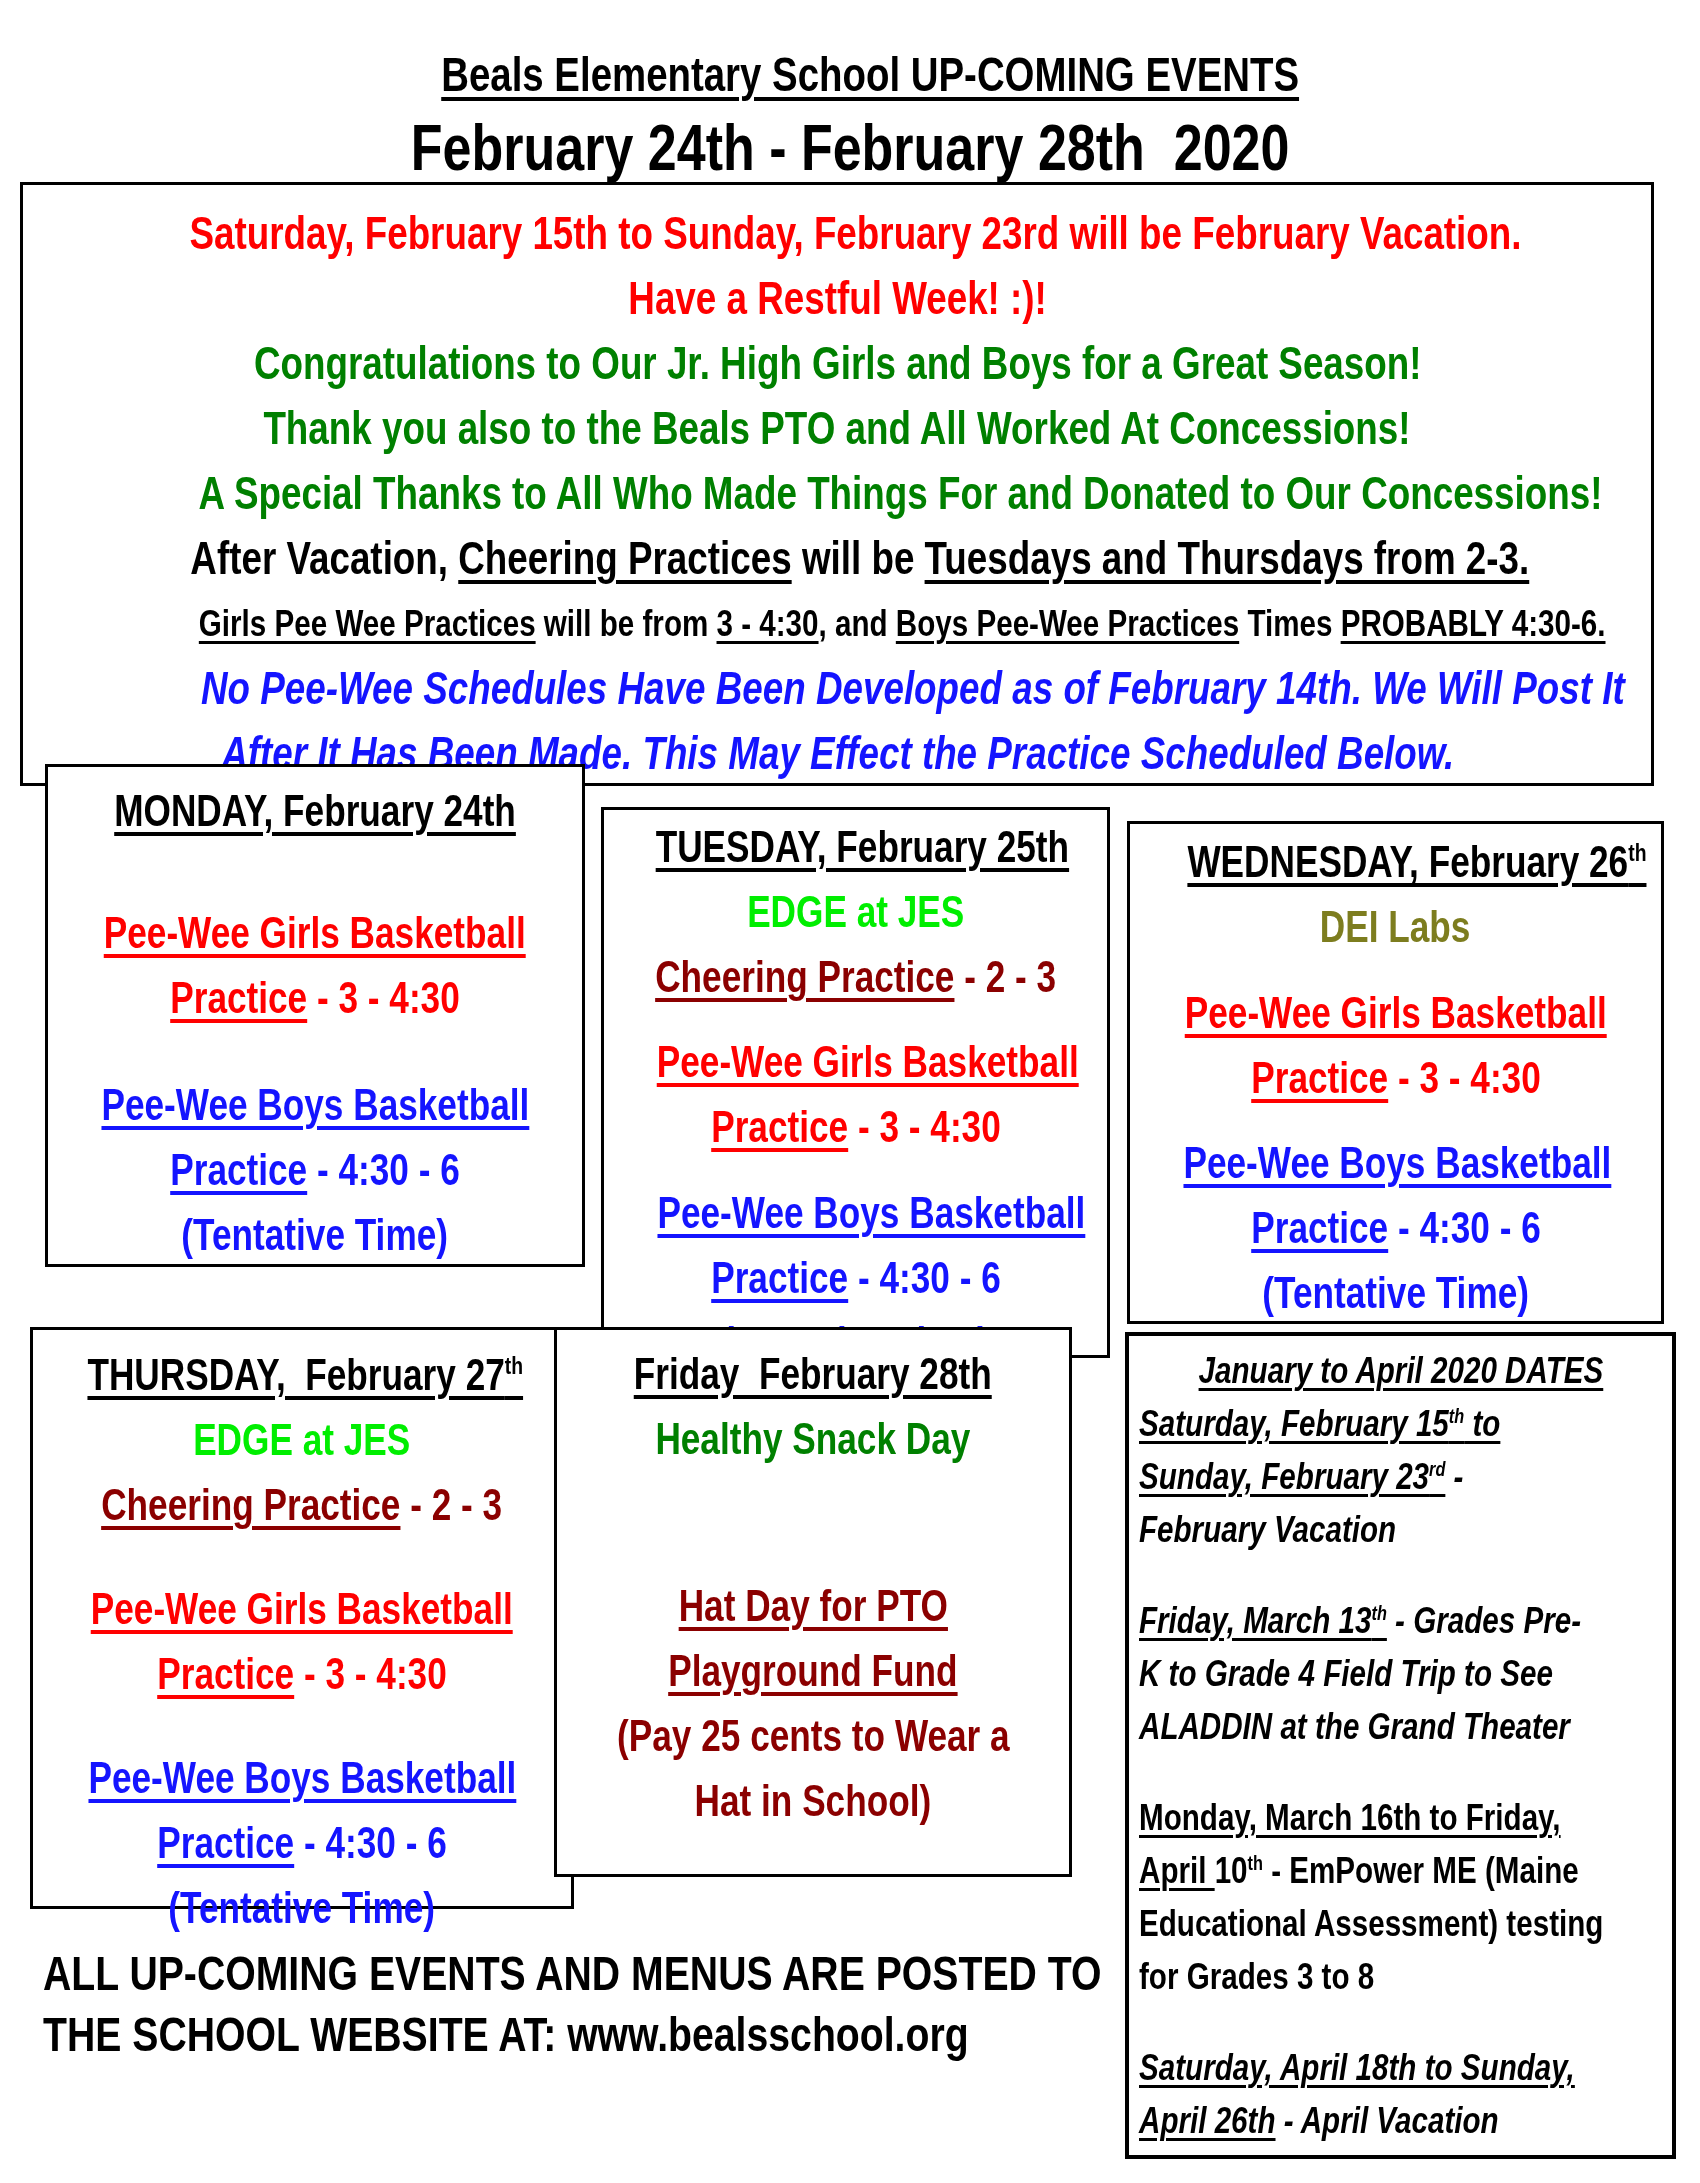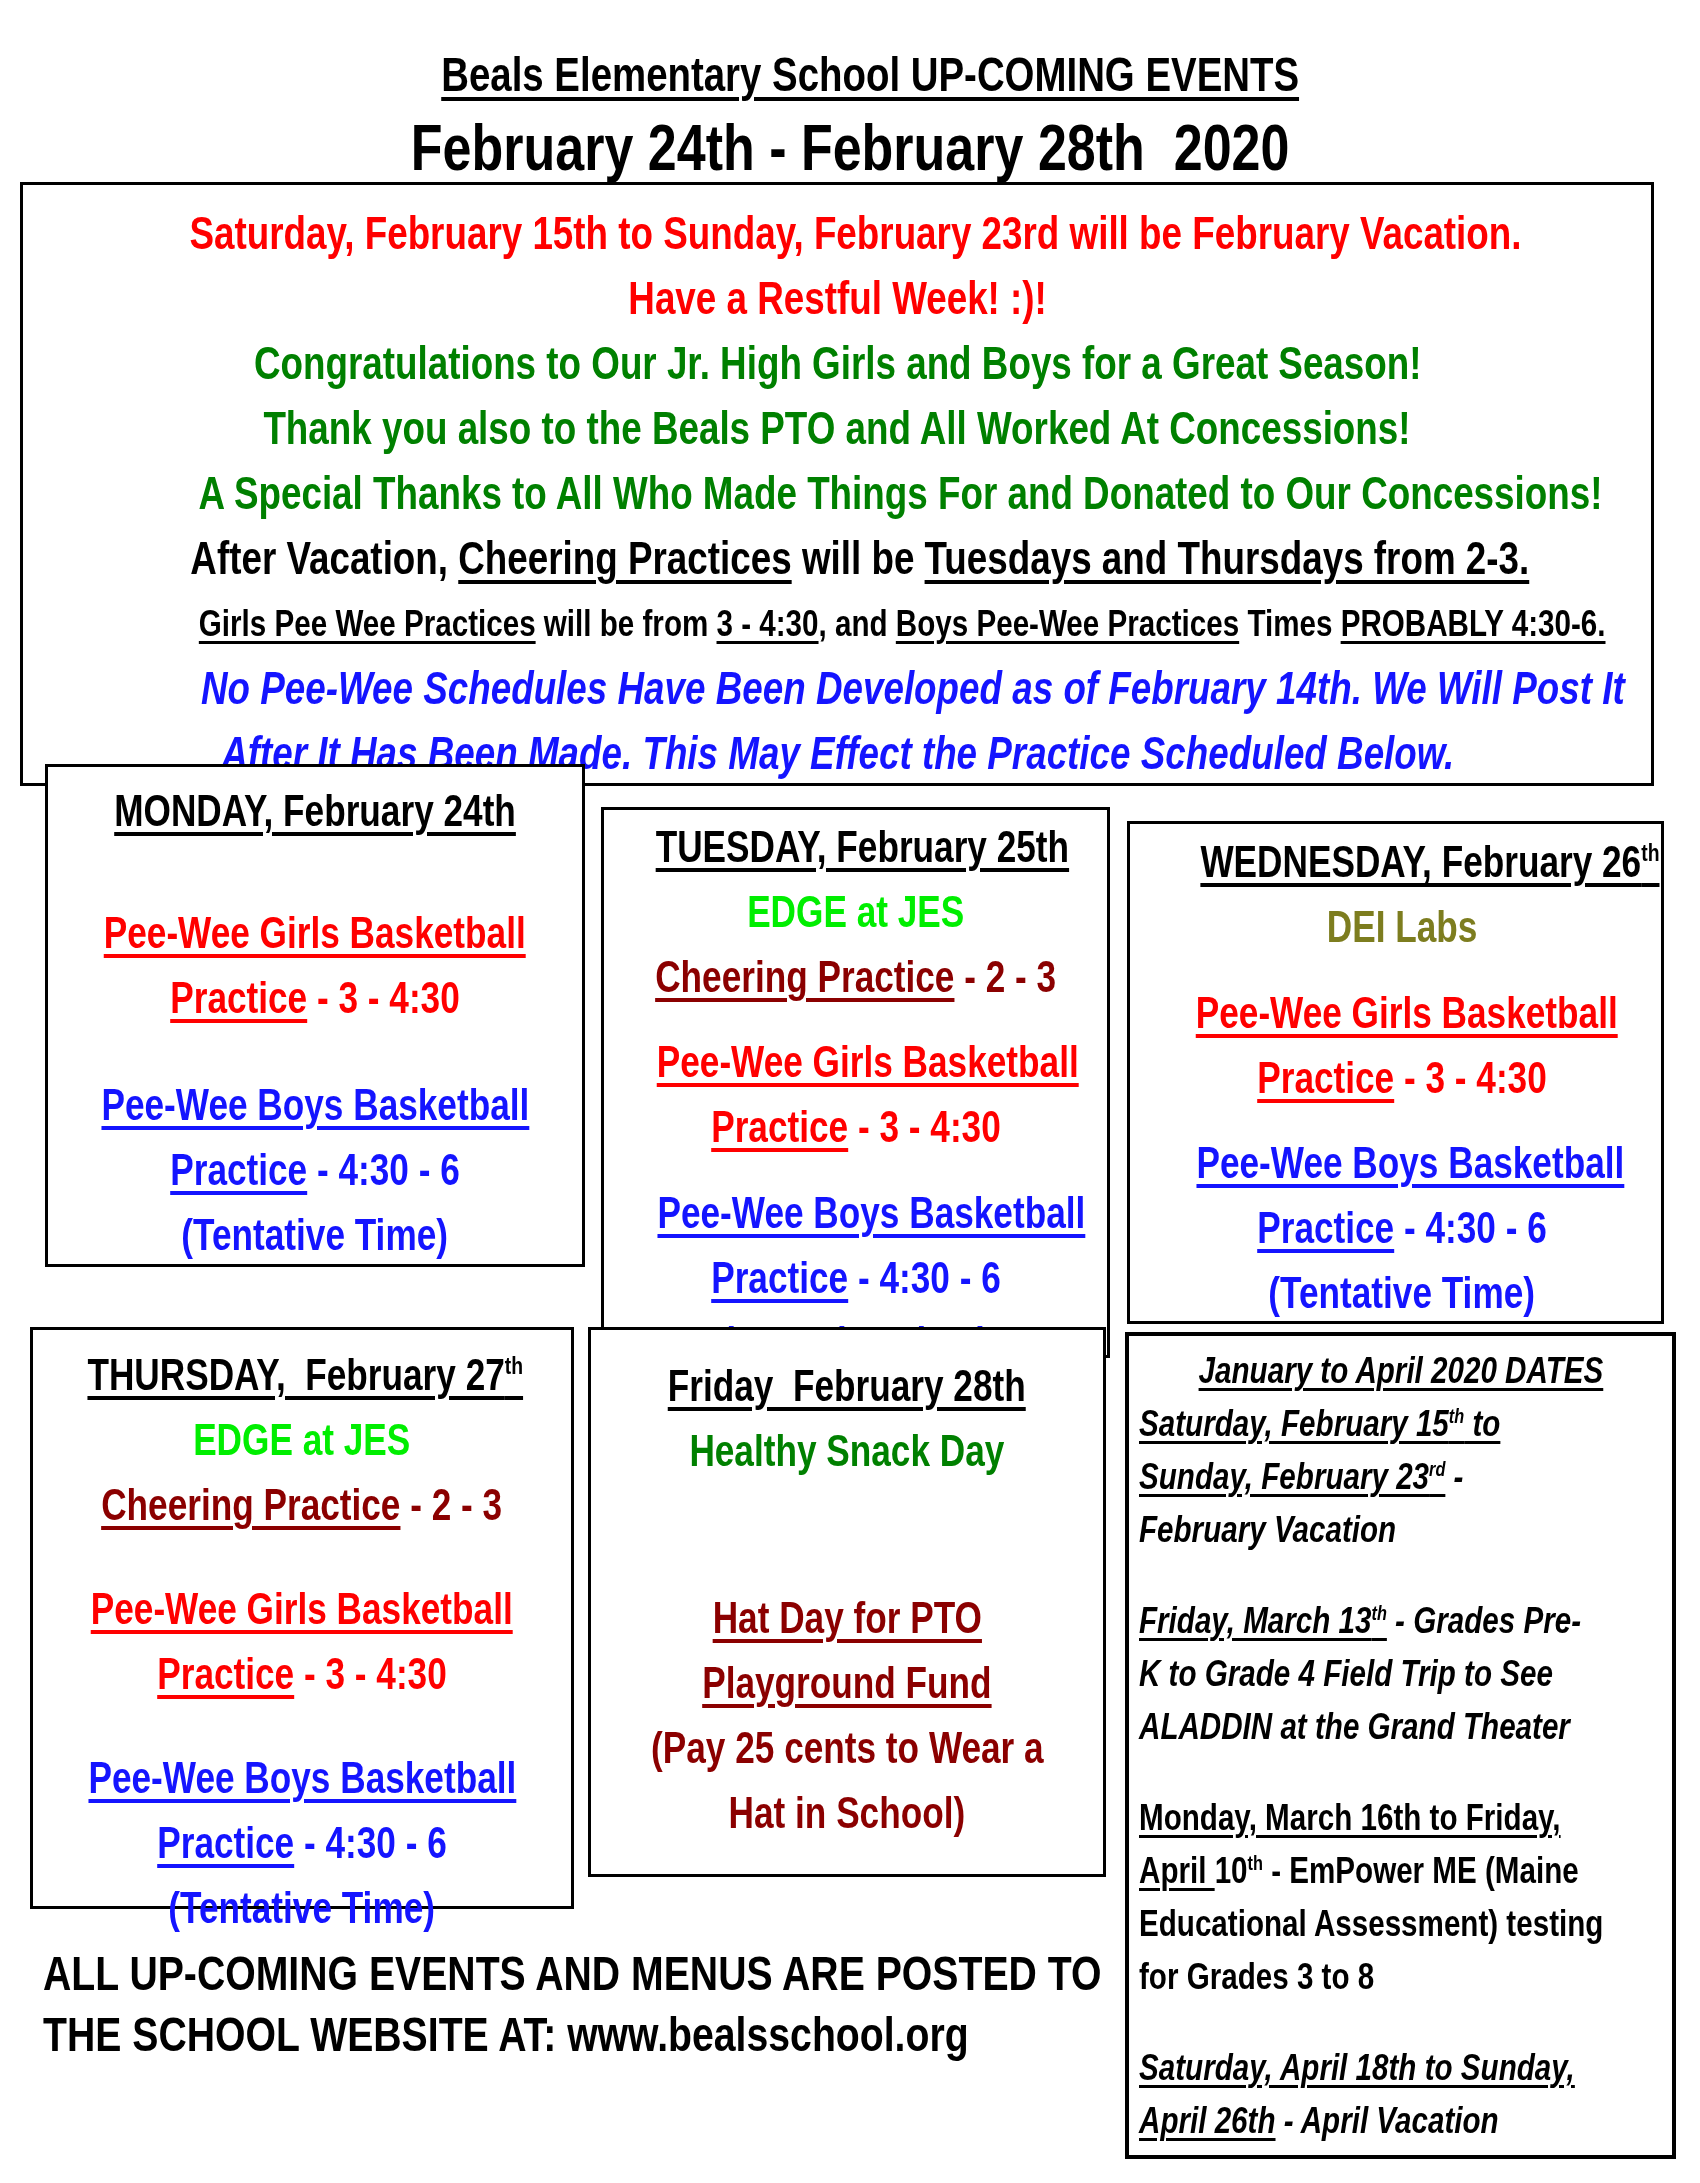--- a/index.html
+++ b/index.html
@@ -43,23 +43,23 @@
 
   
   .d{font-size:44px;line-height:65px;}
 
   
   .dt{font-size:37px;line-height:53px;}
 
   #notice-box{left:20.4px;top:182px;width:1634px;height:604px;padding-top:16.3px;}
   #monday-box{left:45px;top:764px;width:540px;height:503px;padding-top:11px;}
   #tuesday-box{left:601px;top:807px;width:509px;height:551px;padding-top:4.1px;}
-  #wednesday-box{left:1127px;top:821px;width:537px;height:503px;padding-top:5.4px;padding-left:13px;}
+  #wednesday-box{left:1127px;top:821px;width:537px;height:503px;padding-top:5.4px;}
   #thursday-box{left:30px;top:1327px;width:544px;height:582px;padding-top:12.2px;}
-  #friday-box{left:588px;top:1327px;width:518px;height:550px;padding-top:23px;}
+  #friday-box{left:554px;top:1327px;width:518px;height:550px;padding-top:11px;}
   #dates-box{left:1125px;top:1332px;width:551px;height:827px;border-width:4.1px;padding:8.2px 9.5px 0 9.5px;}
 
   #footer{position:absolute;left:43px;top:1943px;width:1061px;text-align:left;}
   #footer .f-line{font-size:49px;line-height:61px;white-space:nowrap;}
   #footer .sq{transform-origin:0 100%;}
 </style>
 </head>
 <body>
 
 <div id="title">

